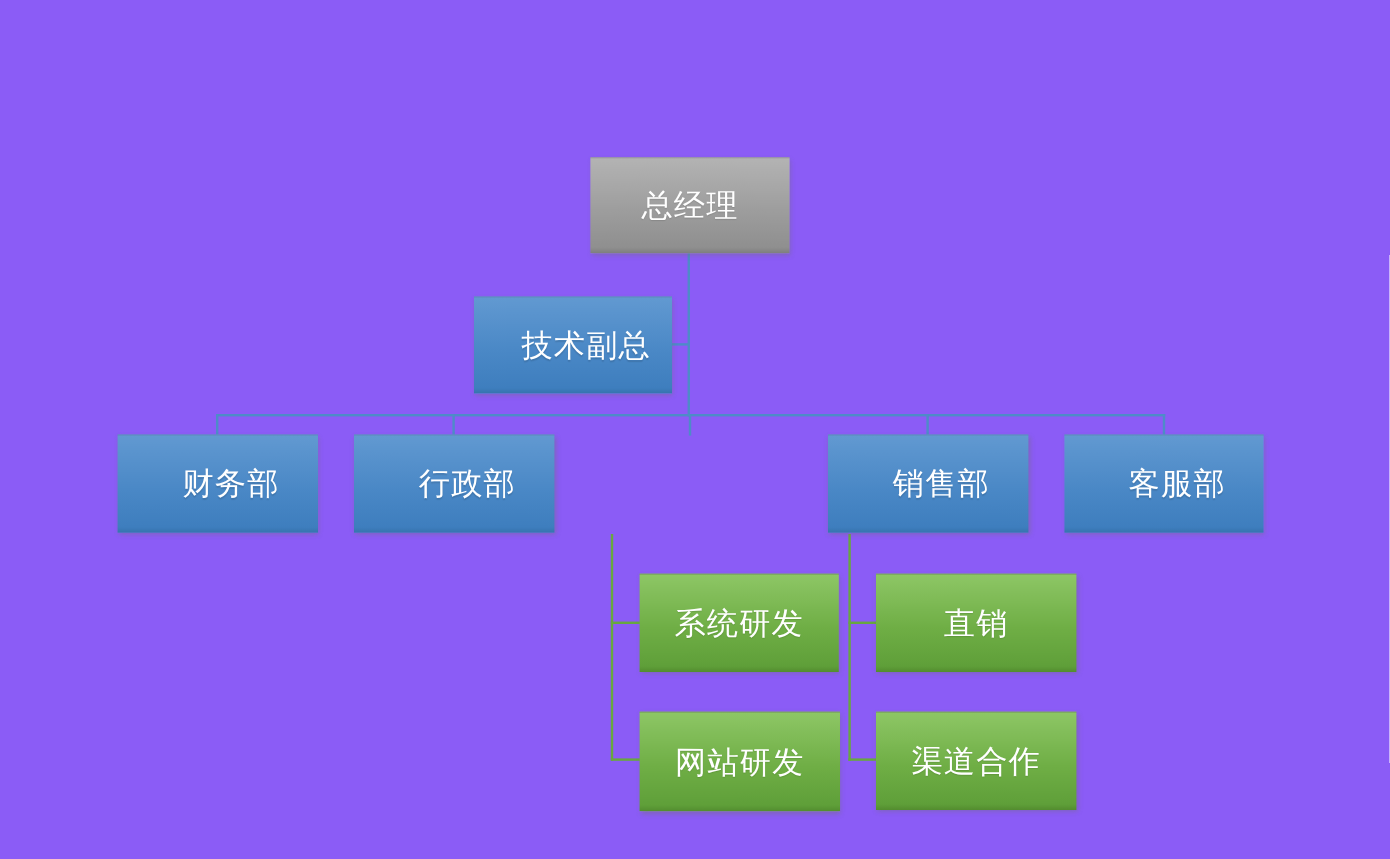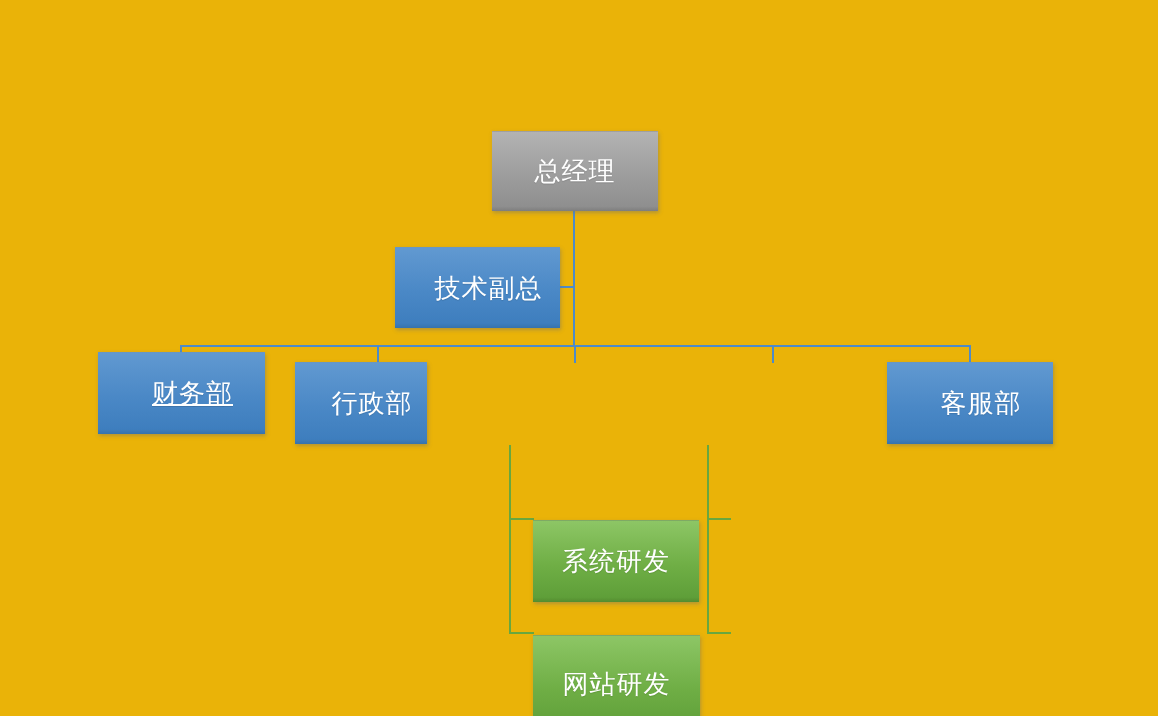--- a/index.html
+++ b/index.html
@@ -4,21 +4,21 @@
 <style>
   html, body {
     margin: 0;
     padding: 0;
     background: #ffffff;
   }
   .canvas {
     position: relative;
     width: 1158px;
     height: 716px;
-    background: #eab308;
+    background: #8b5cf6;
     overflow: hidden;
     font-family: "DejaVu Sans", sans-serif;
   }
   .line {
     position: absolute;
   }
   .line.blue { background: #4e8bc8; }
   .line.green { background: #68a73f; }
   .node {
     position: absolute;
@@ -35,21 +35,20 @@
   }
   .node.gray {
     background: linear-gradient(180deg, #b3b3b3 0%, #9d9d9d 55%, #8f8f8f 94%, #7e7e7e 100%);
   }
   .node.blue {
     background: linear-gradient(180deg, #6199d1 0%, #4a88c6 55%, #3e7ebe 94%, #3673ad 100%);
     padding-left: 22px;
   }
   .node.green {
     background: linear-gradient(180deg, #8dc665 0%, #6fae45 55%, #5f9f39 94%, #538c2f 100%);
-    margin-top: 42px;
   }
   .node .label {
     text-shadow: 0 1px 1px rgba(0,0,0,0.12);
     white-space: nowrap;
   }
 </style>
 </head>
 <body>
 
 <div class="canvas">
@@ -71,31 +70,40 @@
   <div class="line green" style="left:707px; top:632px; width:24px; height:2px;"></div>
 
   <div class="node gray" style="left:492px; top:131px; width:166px; height:80px;">
     <span class="label">总经理</span>
   </div>
 
   <div class="node blue" style="left:395px; top:247px; width:165px; height:81px;">
     <span class="label">技术副总</span>
   </div>
 
-  <div class="node blue" style="left:98px; top:352px; width:167px; height:82px;text-decoration:underline;">
+  <div class="node blue" style="left:98px; top:362px; width:167px; height:82px;">
     <span class="label">财务部</span>
   </div>
-  <div class="node blue" style="left:295px; top:362px; width:132px; height:82px;">
+  <div class="node blue" style="left:295px; top:362px; width:167px; height:82px;">
     <span class="label">行政部</span>
+  </div>
+  <div class="node blue" style="left:690px; top:362px; width:167px; height:82px;">
+    <span class="label">销售部</span>
   </div>
   <div class="node blue" style="left:887px; top:362px; width:166px; height:82px;text-align:center;">
     <span class="label">客服部</span>
   </div>
 
   <div class="node green" style="left:533px; top:478px; width:166px; height:82px;">
     <span class="label">系统研发</span>
   </div>
-  <div class="node green" style="left:533px; top:593px; width:167px; height:98px;">
+  <div class="node green" style="left:533px; top:593px; width:167px; height:83px;">
     <span class="label">网站研发</span>
   </div>
 
+  <div class="node green" style="left:730px; top:478px; width:167px; height:82px;">
+    <span class="label">直销</span>
+  </div>
+  <div class="node green" style="left:730px; top:593px; width:167px; height:82px;">
+    <span class="label">渠道合作</span>
+  </div>
 
 </div>
 
 </body></html>

